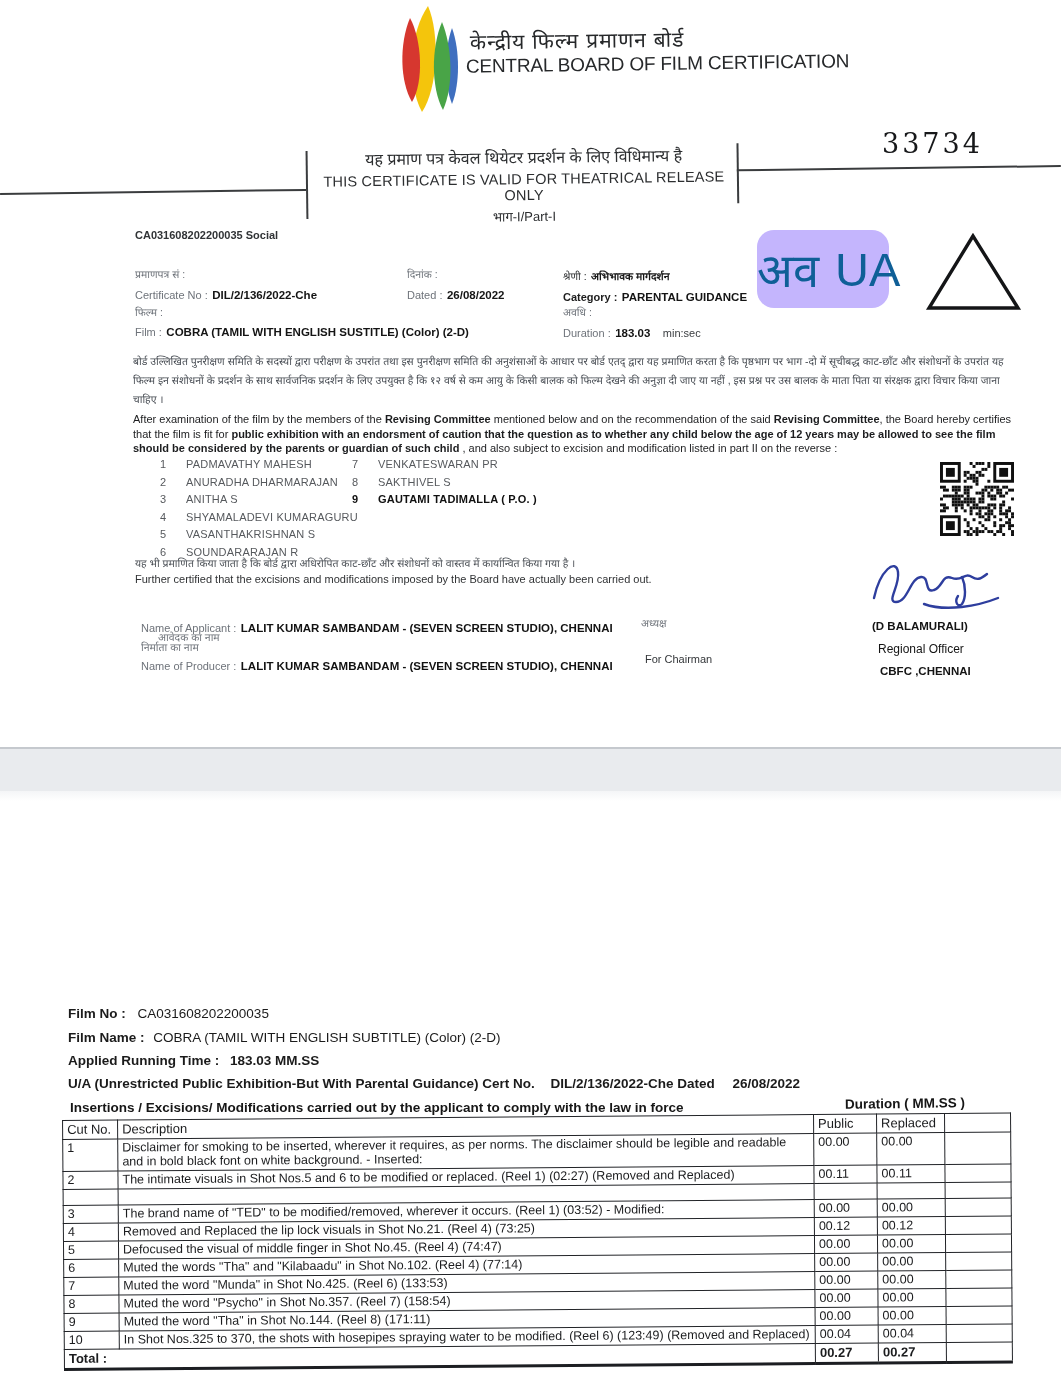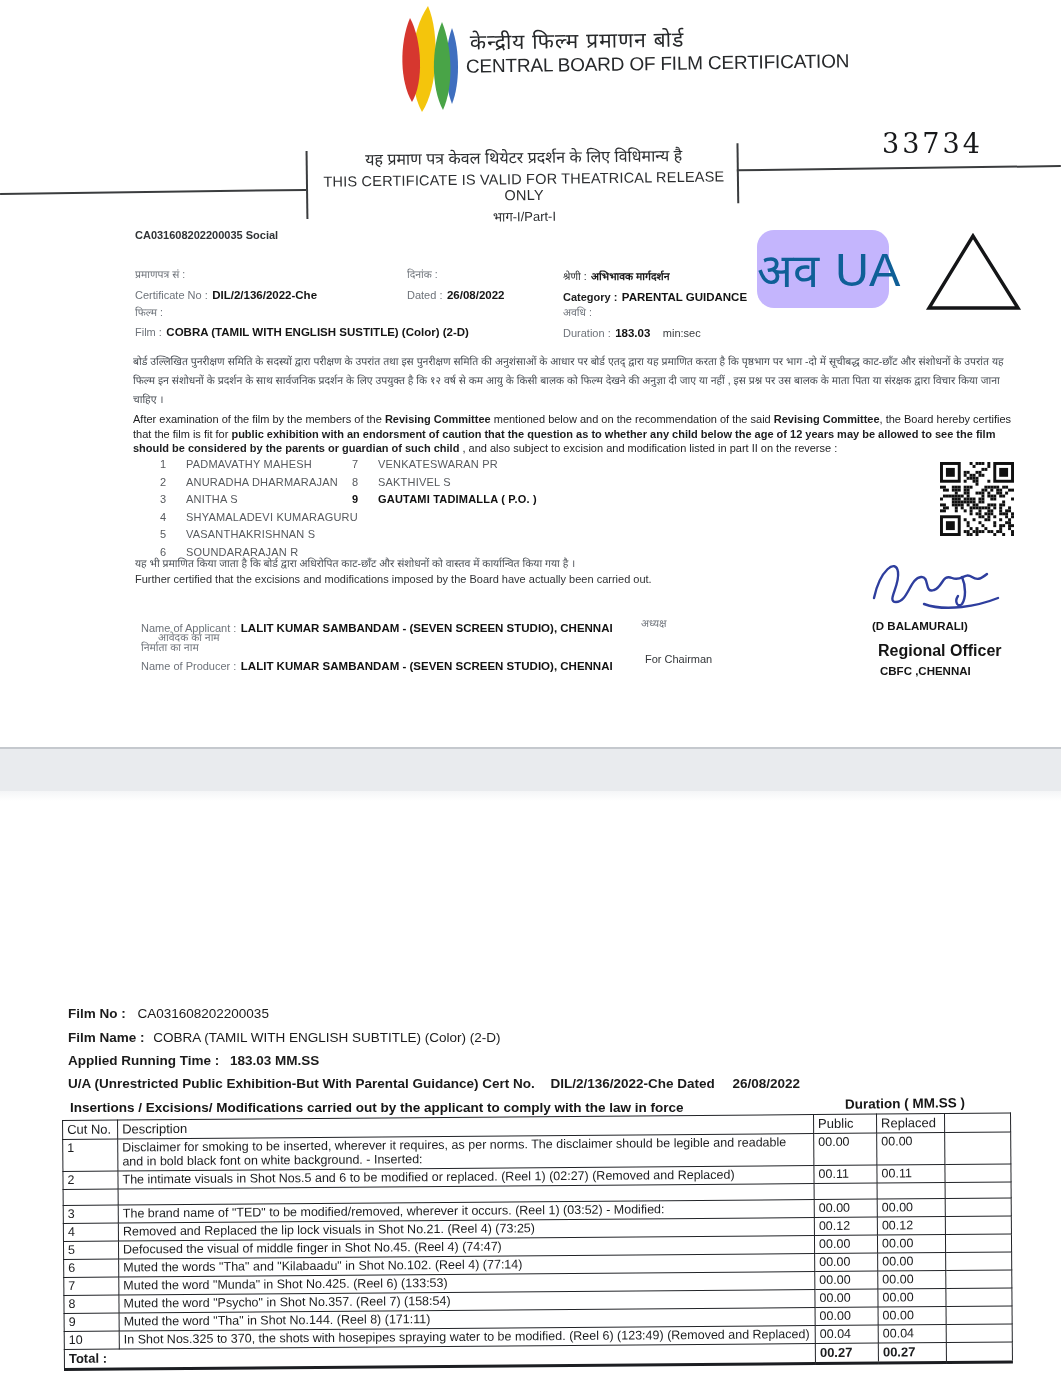--- a/index.html
+++ b/index.html
@@ -55,21 +55,21 @@
   .cm-bold{color:#101010;font-weight:bold;}
 
   .carried-hi{left:135px;top:556px;font-size:10.5px;color:#4a4f55;}
   .carried-en{left:135px;top:573px;font-size:11px;color:#303234;}
 
   .app-block{font-size:10.5px;}
   .name-val{font-size:11.5px;font-weight:bold;color:#121212;}
 
   
   .sig-name{left:872px;top:620px;font-size:11.5px;font-weight:bold;color:#141414;}
-  .sig-title{left:878px;top:642px;font-size:16px;font-weight:bold;color:#141414;}
+  .sig-title{left:878px;top:642px;font-size:12px;font-weight:normal;color:#141414;}
   .sig-office{left:880px;top:665px;font-size:11.5px;font-weight:bold;color:#141414;}
 
   
   .band{left:0;top:747px;width:1061px;height:42px;background:#e9ebee;border-top:2px solid #c5c9ce;}
   .band-soft{left:0;top:791px;width:1061px;height:10px;background:linear-gradient(#f4f5f7,#ffffff);}
 
   
   .p2-line{font-size:13.5px;color:#1b1b1b;}
   .p2-lab{font-weight:bold;}
   .tbl-title{left:70px;top:1100px;font-size:13.5px;font-weight:bold;color:#161616;}

